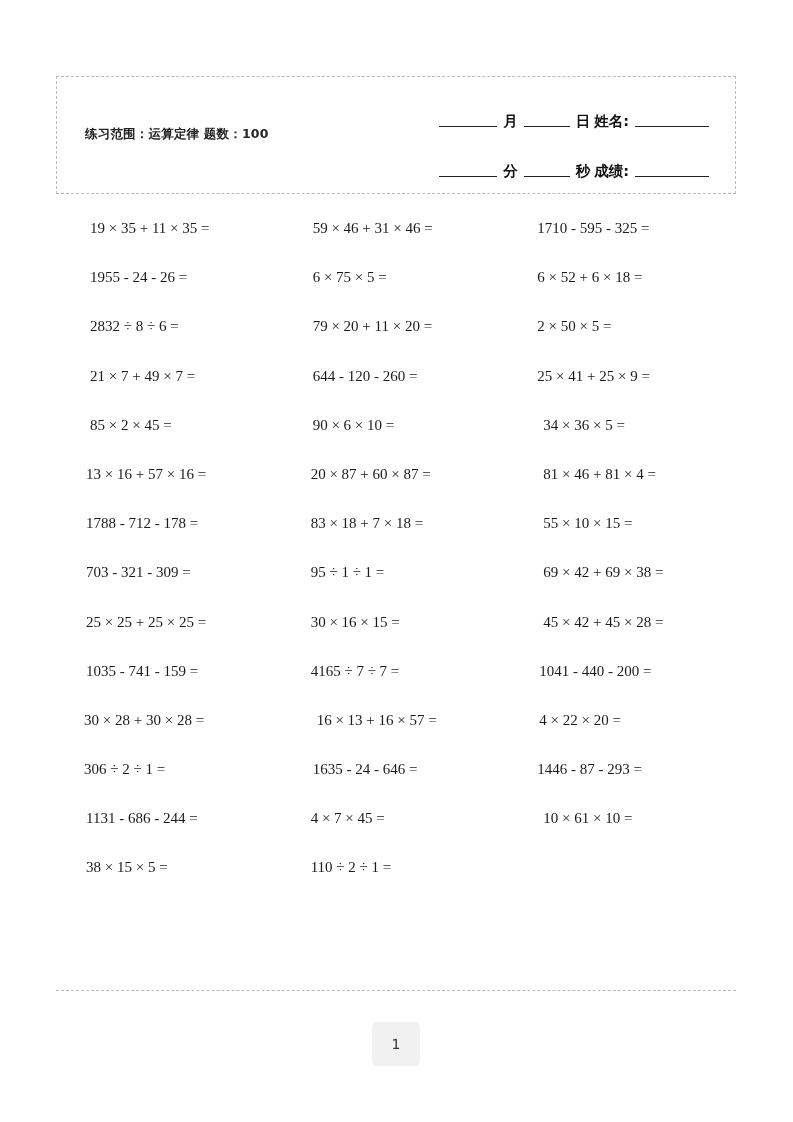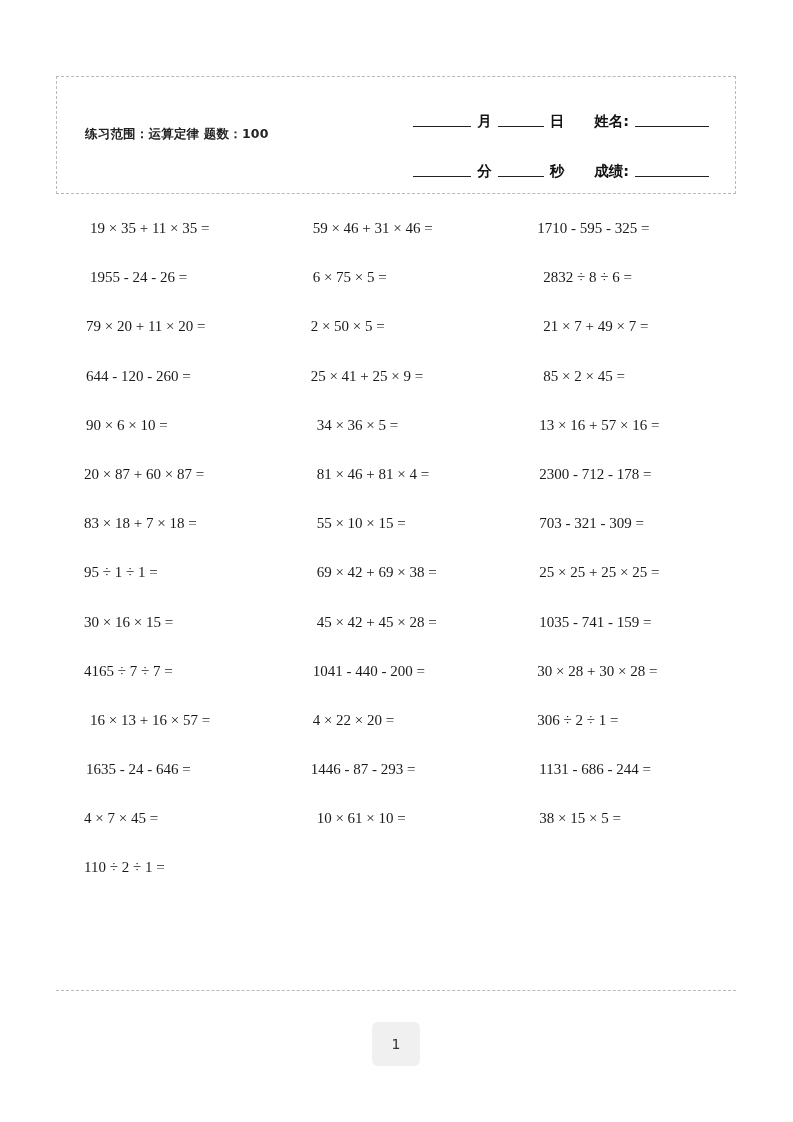--- a/index.html
+++ b/index.html
@@ -63,21 +63,21 @@
   .rule {
     display: inline-block;
     border-bottom: 1px solid #222;
     height: 0;
     margin: 0 4px 4px 4px;
   }
   .rule.w60 { width: 58px; }
   .rule.w48 { width: 46px; }
   .rule.w72 { width: 74px; }
   .lbl { padding: 0 2px; }
-  .lbl.gap { margin-left: 26px; }
+  .lbl.gap { margin-left: 0; }
 
   
   .grid {
     position: absolute;
     left: 56px;
     top: 204px;
     width: 680px;
     display: grid;
     grid-template-columns: 1fr 1fr 1fr;
     row-gap: 0;
@@ -146,38 +146,39 @@
     </div>
   </div>
 
   <div class="grid">
     <div class="cell c0">19 × 35 + 11 × 35 =</div>
     <div class="cell c1">59 × 46 + 31 × 46 =</div>
     <div class="cell c2">1710 - 595 - 325 =</div>
 
     <div class="cell c0">1955 - 24 - 26 =</div>
     <div class="cell c1">6 × 75 × 5 =</div>
+    <div class="cell c2">6 × 52 + 6 × 18 =</div>
 
     <div class="cell c0">2832 ÷ 8 ÷ 6 =</div>
     <div class="cell c1">79 × 20 + 11 × 20 =</div>
     <div class="cell c2">2 × 50 × 5 =</div>
 
     <div class="cell c0">21 × 7 + 49 × 7 =</div>
     <div class="cell c1">644 - 120 - 260 =</div>
     <div class="cell c2">25 × 41 + 25 × 9 =</div>
 
     <div class="cell c0">85 × 2 × 45 =</div>
     <div class="cell c1">90 × 6 × 10 =</div>
 
     <div class="cell c0">34 × 36 × 5 =</div>
     <div class="cell c1">13 × 16 + 57 × 16 =</div>
     <div class="cell c2">20 × 87 + 60 × 87 =</div>
 
     <div class="cell c0">81 × 46 + 81 × 4 =</div>
-    <div class="cell c1">2300 - 712 - 178 =</div>
+    <div class="cell c1">1788 - 712 - 178 =</div>
     <div class="cell c2">83 × 18 + 7 × 18 =</div>
 
     <div class="cell c0">55 × 10 × 15 =</div>
     <div class="cell c1">703 - 321 - 309 =</div>
     <div class="cell c2">95 ÷ 1 ÷ 1 =</div>
 
     <div class="cell c0">69 × 42 + 69 × 38 =</div>
     <div class="cell c1">25 × 25 + 25 × 25 =</div>
     <div class="cell c2">30 × 16 × 15 =</div>
 

